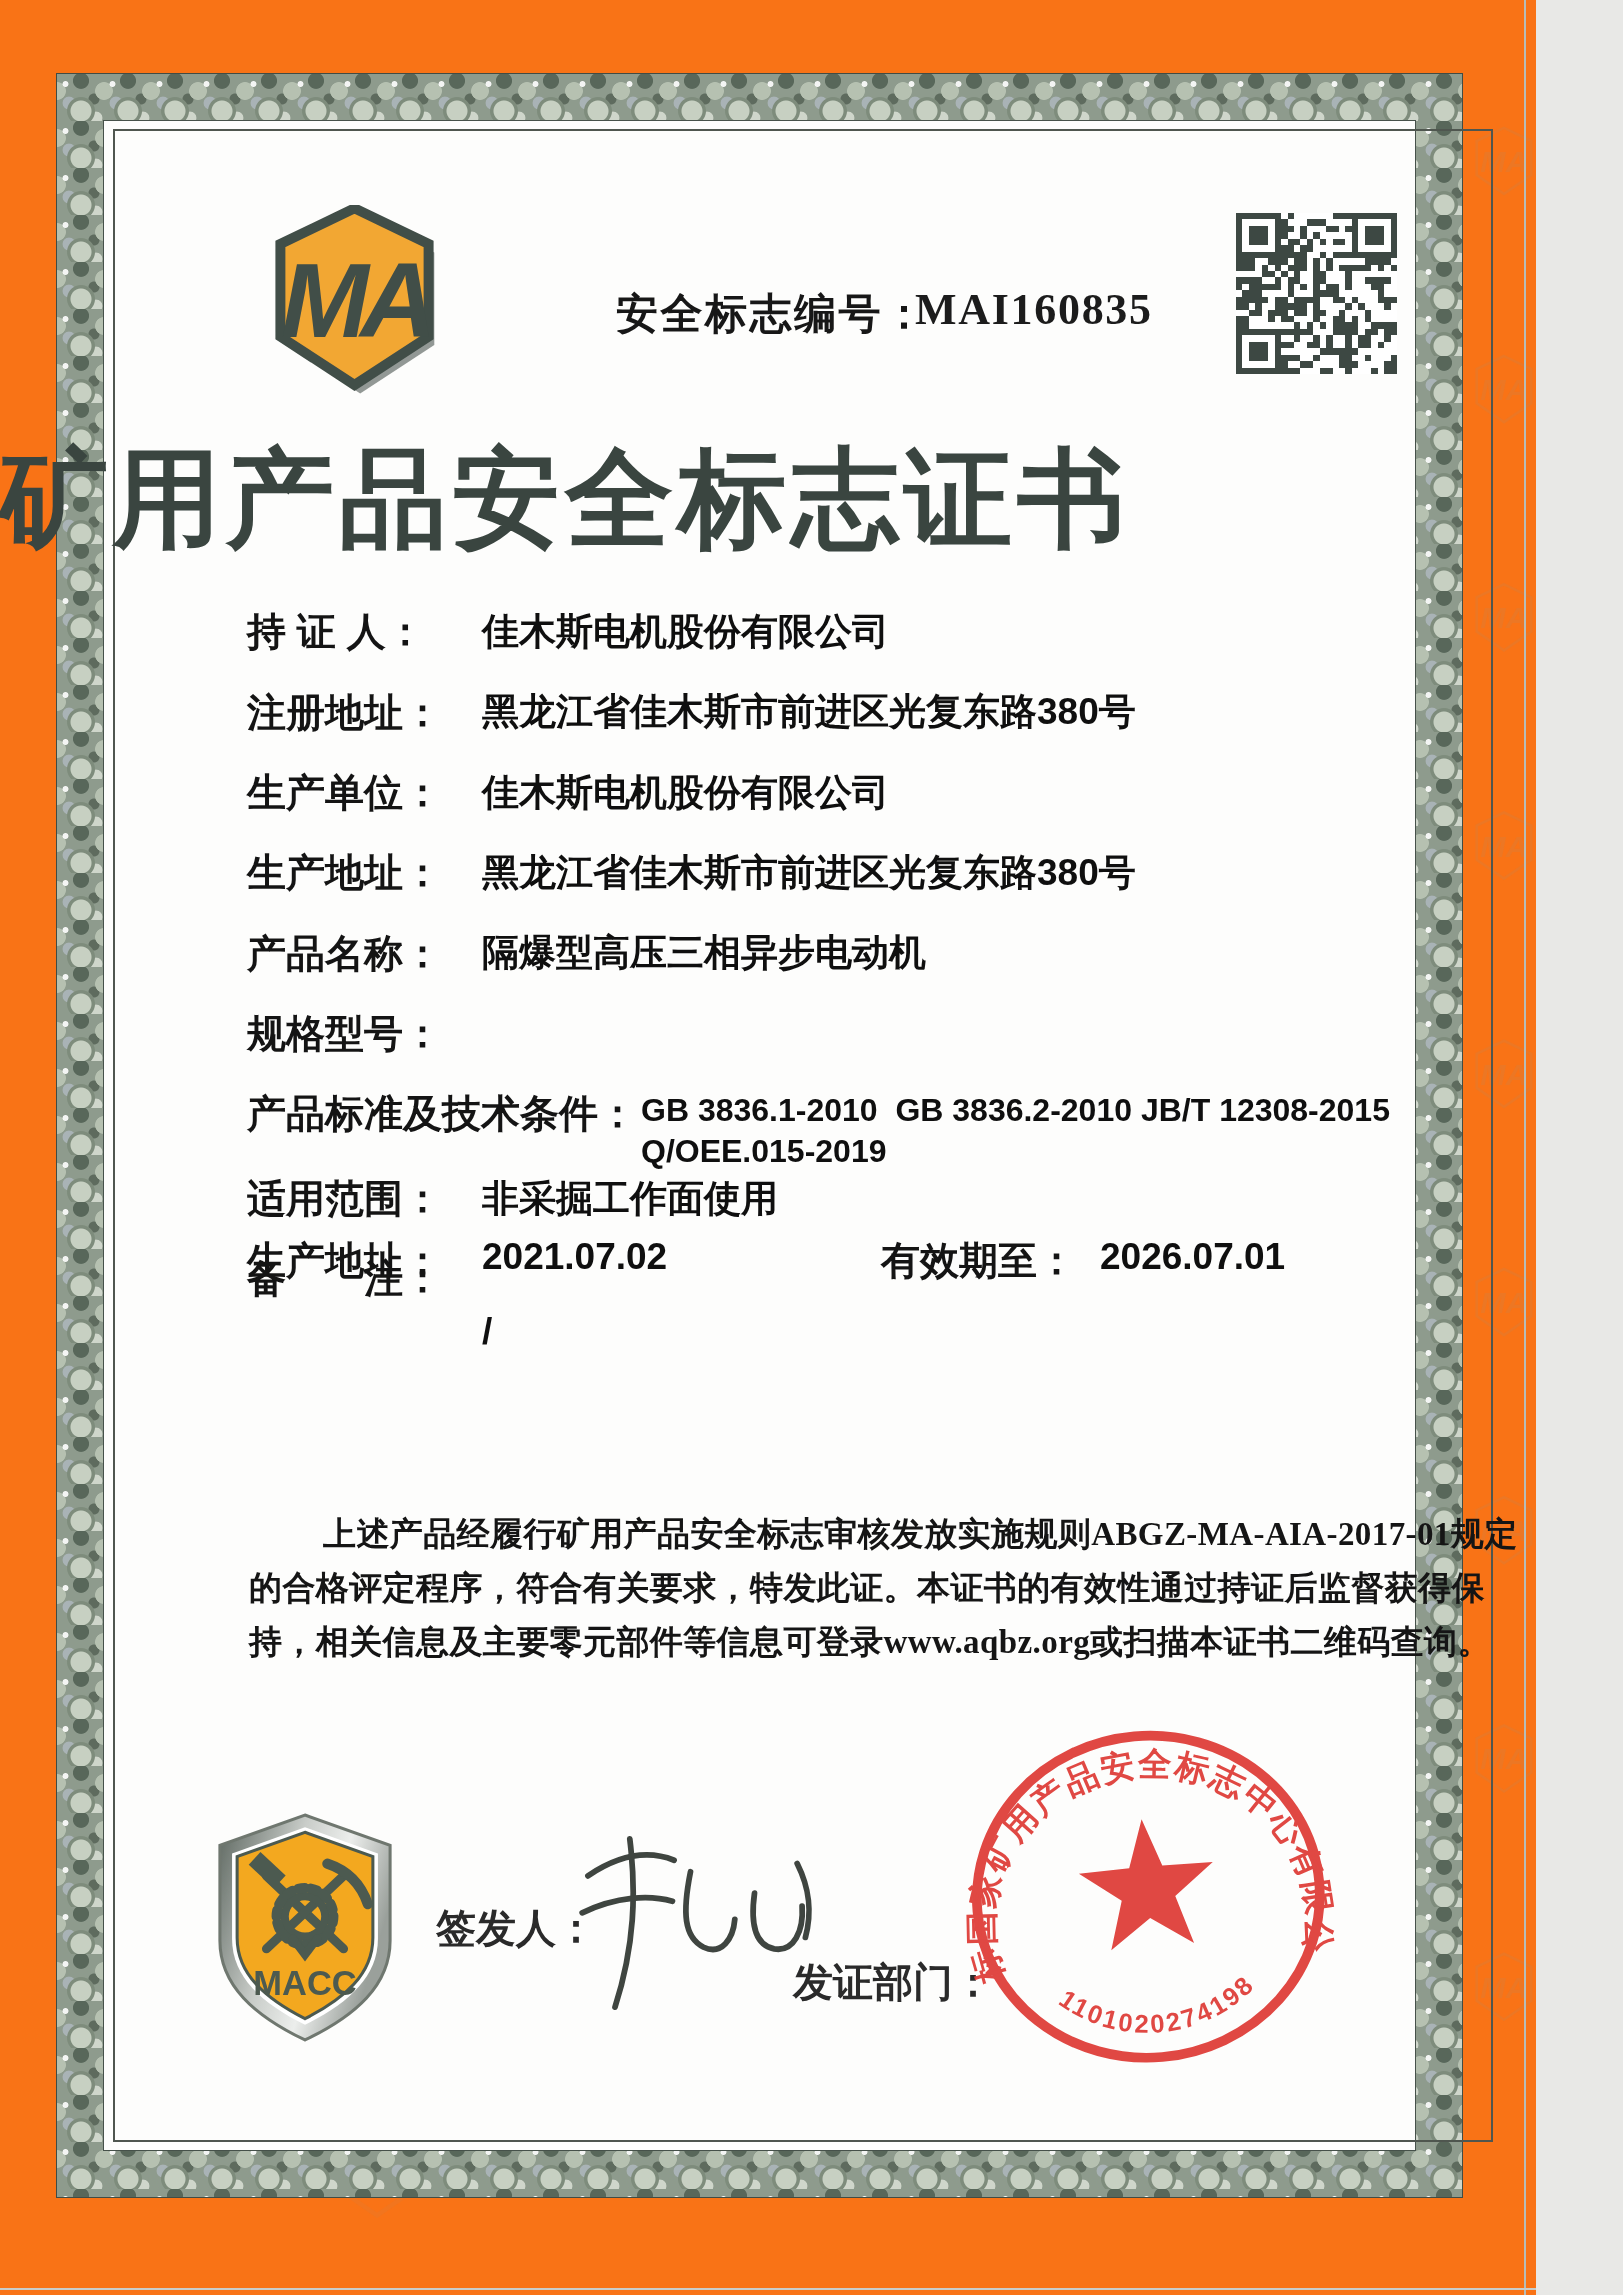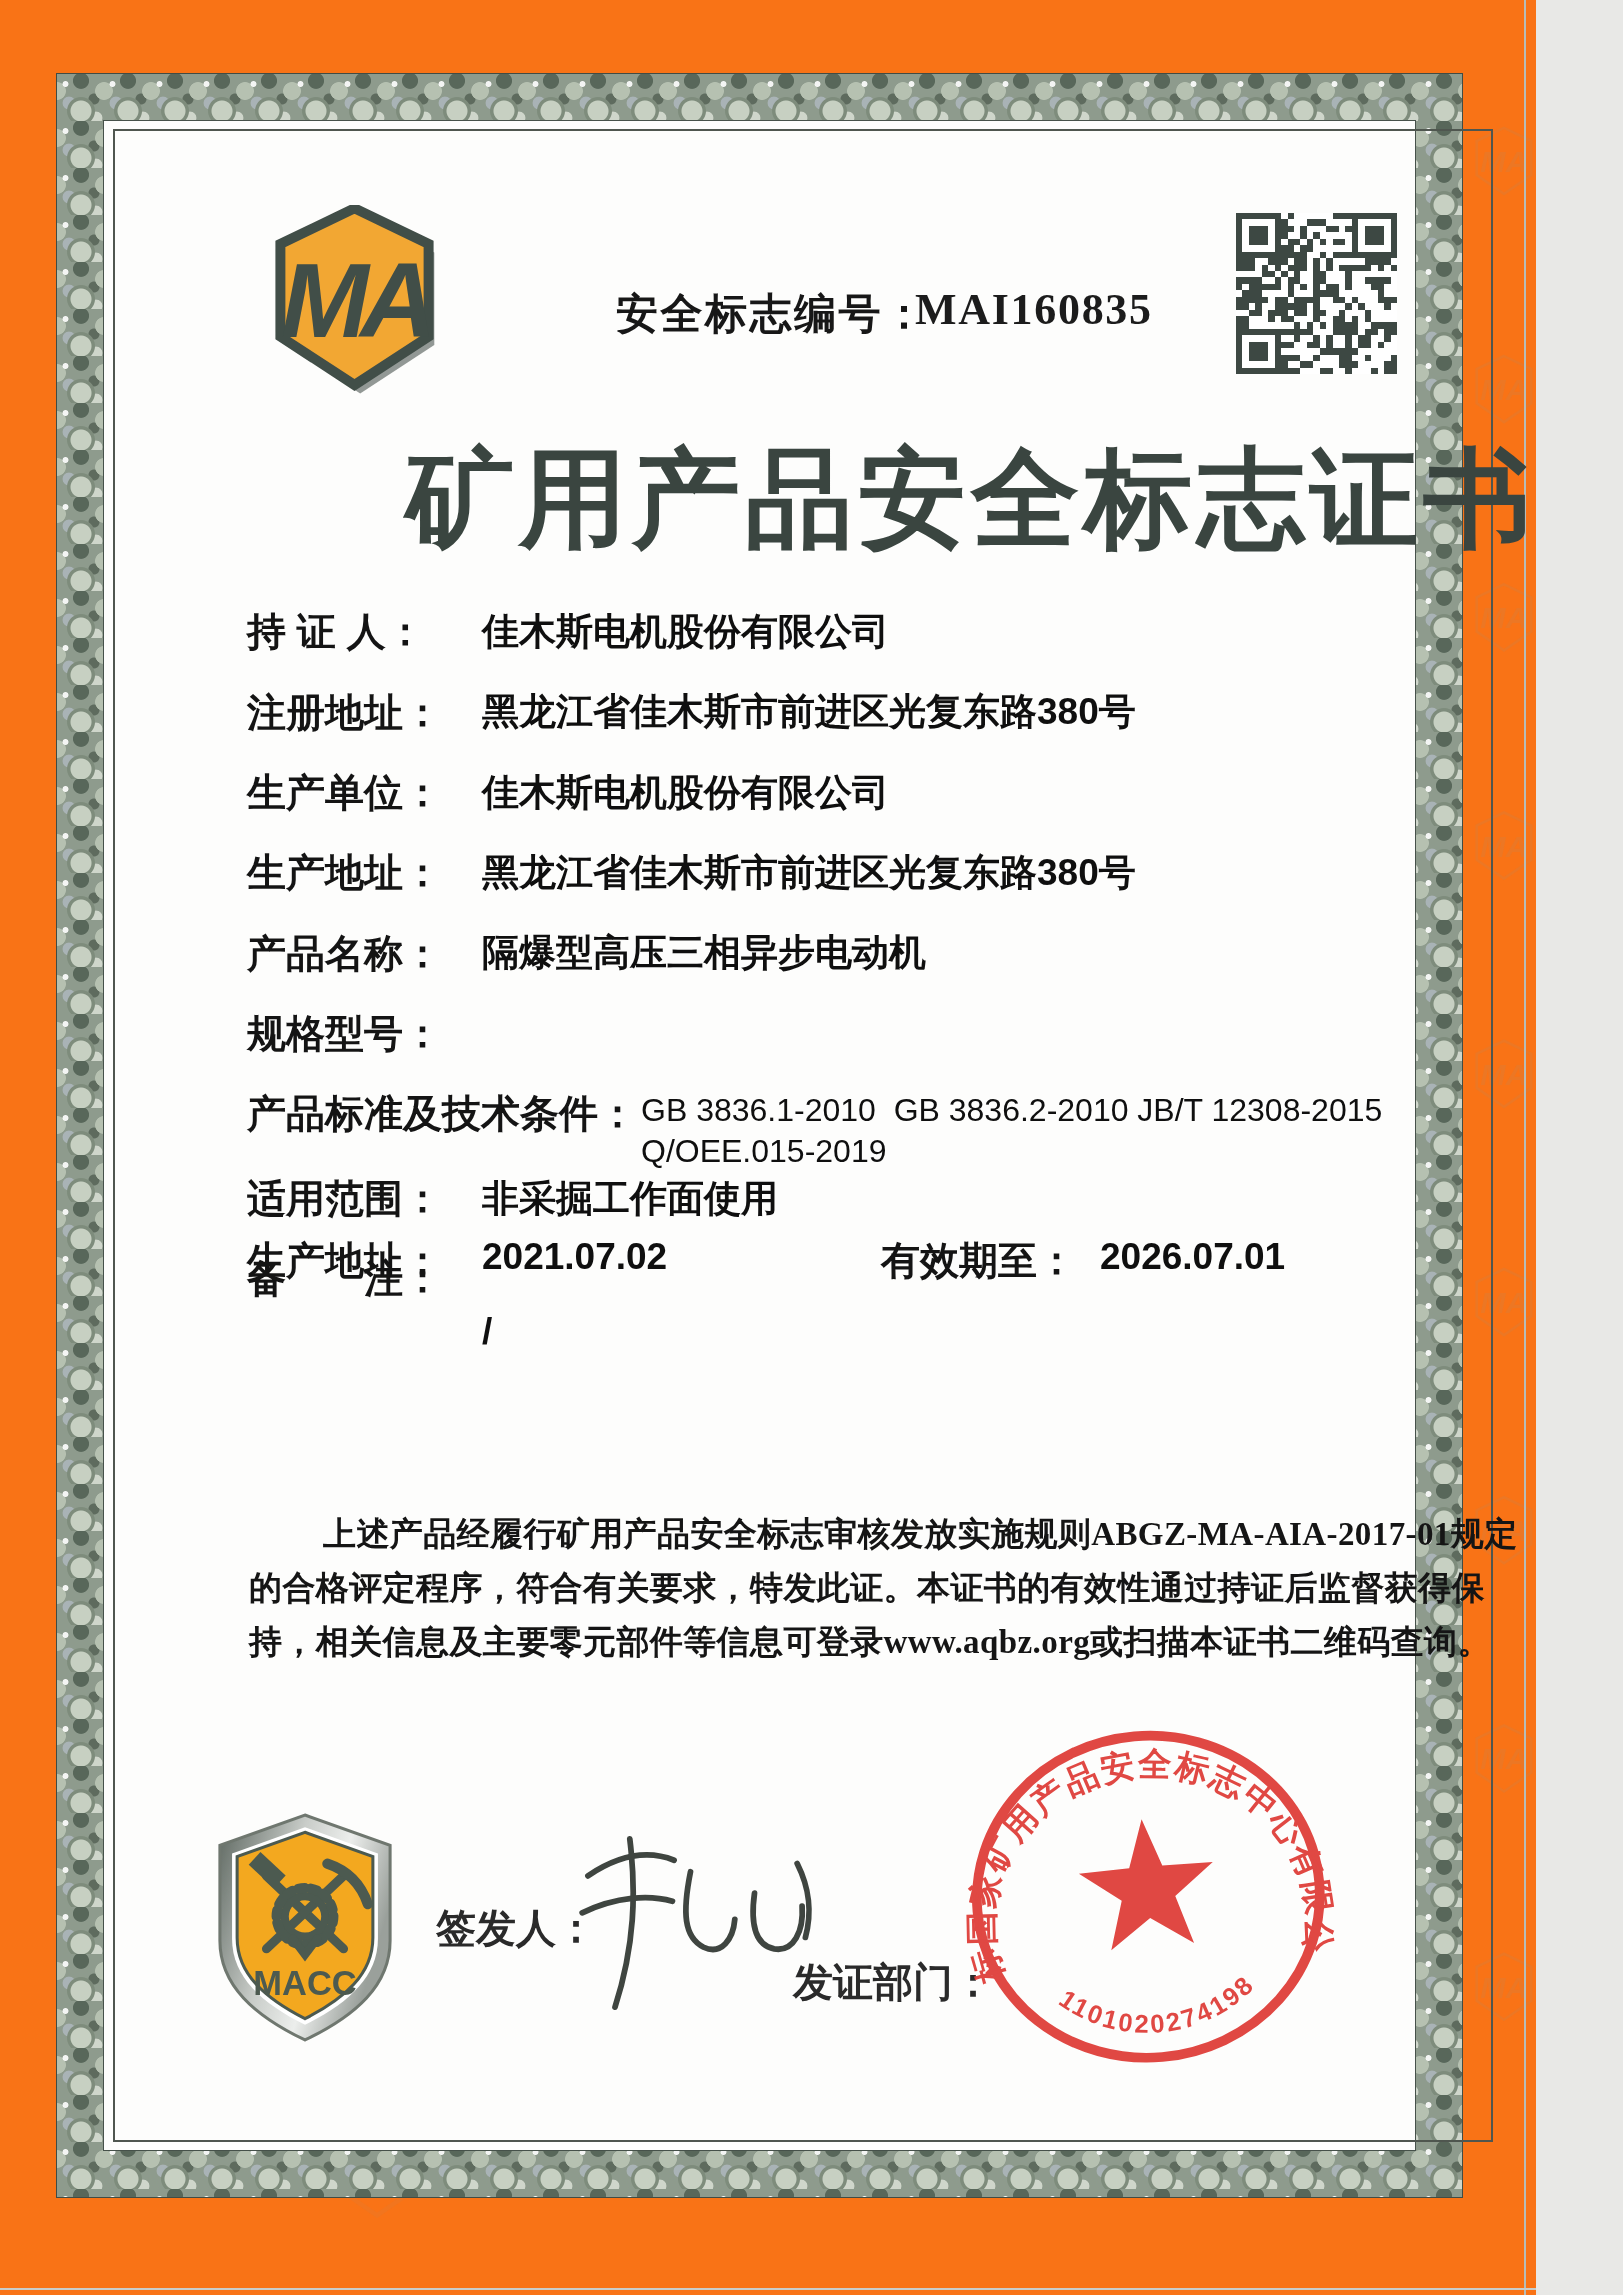--- a/index.html
+++ b/index.html
@@ -22,27 +22,27 @@
   .frame{position:absolute;left:113px;top:129px;width:1376px;height:2009px;
          border:2.5px solid #4f564f;}
   .page-edge-r{position:absolute;top:0;bottom:0;right:10px;width:1.7px;background:#b7bcb7;}
   .page-edge-b{position:absolute;left:0;right:0;bottom:5px;height:2.5px;background:#c9ccc9;}
   
   .ma-logo{position:absolute;left:269px;top:205px;width:171px;height:189px;}
   .badge-label{position:absolute;left:616px;top:286px;font-size:42px;font-weight:bold;color:#171717;letter-spacing:2.5px;}
   .badge-number{position:absolute;left:915px;top:284px;font-size:44px;font-weight:bold;
                 font-family:"Liberation Serif","DejaVu Serif",serif;color:#1c1c1c;letter-spacing:1.7px;}
   .qr{position:absolute;left:1236px;top:213px;width:161px;height:161px;}
-  .cert-title{position:absolute;left:0;right:0;top:427px;text-align:right;
+  .cert-title{position:absolute;left:0;right:0;top:427px;text-align:left;
               font-family:"Liberation Serif","DejaVu Serif",serif;font-weight:bold;
               font-size:108px;color:#3a4540;letter-spacing:5px;white-space:nowrap;}
   
   .lab{position:absolute;left:247px;font-size:39px;font-weight:bold;color:#141414;white-space:pre;}
   .val{position:absolute;left:473px;font-size:37px;font-weight:bold;color:#0f0f0f;white-space:pre;margin-left:9px;}
-  .val-sm{position:absolute;font-size:32px;font-weight:normal;color:#0f0f0f;white-space:pre;}
+  .val-sm{position:absolute;font-size:32px;font-weight:bold;color:#0f0f0f;white-space:pre;}
   
   .para-line{position:absolute;font-size:33px;color:#151515;white-space:nowrap;
              font-family:"Liberation Serif","DejaVu Serif",serif;font-weight:600;letter-spacing:0.4px;}
   
   .macc{position:absolute;left:201px;top:1811px;width:208px;height:233px;}
   .signer-label{position:absolute;left:436px;top:1901px;font-size:40px;font-weight:bold;color:#2a2a2a;text-align:center;}
   .signature{position:absolute;left:551px;top:1811px;width:279px;height:220px;}
   .issuer-label{position:absolute;left:793px;top:1955px;font-size:40px;font-weight:bold;color:#2a2a2a;}
   .seal{position:absolute;left:954px;top:1721px;width:389px;height:355px;transform:rotate(-5deg);opacity:.93;}
   .wm-layer{position:absolute;inset:0;pointer-events:none;}

